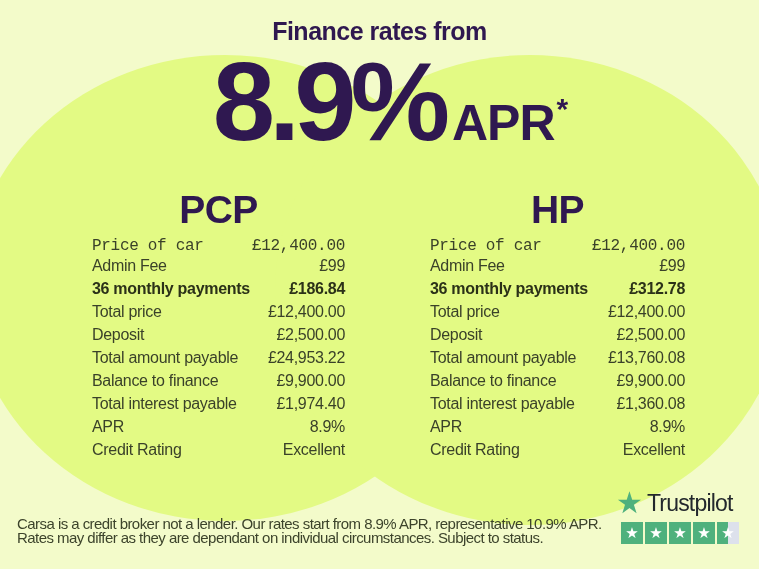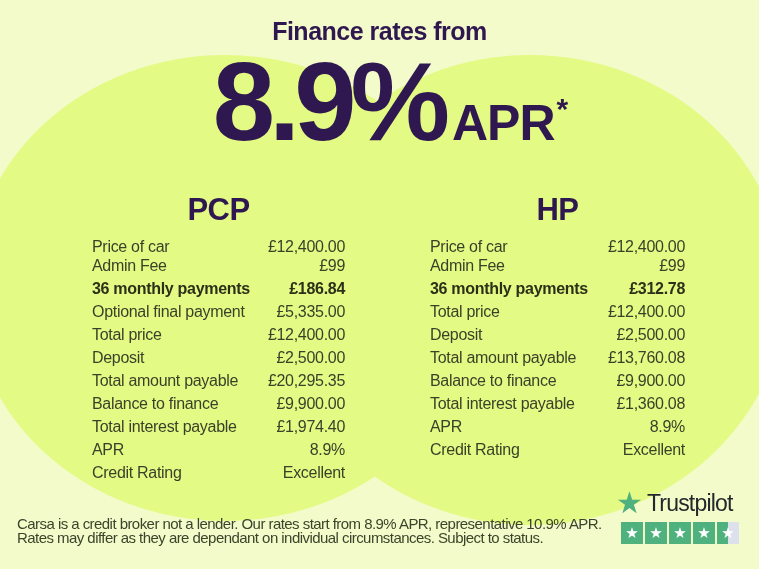--- a/index.html
+++ b/index.html
@@ -23,29 +23,29 @@
     padding-left:22px;color:#2f1850;
   }
   .rate-big{font-size:112px;font-weight:800;letter-spacing:-6px;line-height:1;}
   .rate-apr{font-size:50px;font-weight:800;letter-spacing:-1px;margin-left:8px;}
   .rate-star{font-size:30px;font-weight:800;align-self:flex-start;margin-top:46px;margin-left:2px;}
 
   .col{position:absolute;top:192px;width:253px;}
   #col-pcp{left:92px;}
   #col-hp{left:430px;width:255px;}
   .col-title{
-    text-align:center;font-size:31px;font-weight:800;letter-spacing:-0.5px;
+    text-align:center;font-size:39px;font-weight:800;letter-spacing:-0.5px;
     color:#2f1850;height:45px;line-height:36px;
   }
   .frow{
     display:flex;justify-content:space-between;align-items:baseline;
     height:19px;line-height:19px;font-size:16px;letter-spacing:-0.3px;
     color:#3a4129;margin-top:4px;white-space:nowrap;
   }
-  .frow:first-child{margin-top:0;}
+  .frow:first-child{margin-top:0;font-family:Liberation Mono, monospace;}
   .frow.tight{margin-top:0;}
   .frow.bold{font-weight:700;color:#2b3118;justify-content:space-between;}
 
   .disclaimer{
     position:absolute;left:17px;top:517px;
     font-size:15px;line-height:14px;letter-spacing:-0.55px;color:#3c432b;
   }
   .disclaimer div{white-space:nowrap;}
 
   .trustpilot{position:absolute;left:616px;top:489px;}
@@ -85,34 +85,30 @@
       </div>
       <div class="frow tight">
         <span>Admin Fee</span>
         <span>£99</span>
       </div>
       <div class="frow bold">
         <span>36 monthly payments</span>
         <span>£186.84</span>
       </div>
       <div class="frow">
-        <span>Optional final payment</span>
-        <span>£5,335.00</span>
-      </div>
-      <div class="frow">
         <span>Total price</span>
         <span>£12,400.00</span>
       </div>
       <div class="frow">
         <span>Deposit</span>
         <span>£2,500.00</span>
       </div>
       <div class="frow">
         <span>Total amount payable</span>
-        <span>£20,295.35</span>
+        <span>£24,953.22</span>
       </div>
       <div class="frow">
         <span>Balance to finance</span>
         <span>£9,900.00</span>
       </div>
       <div class="frow">
         <span>Total interest payable</span>
         <span>£1,974.40</span>
       </div>
       <div class="frow">

